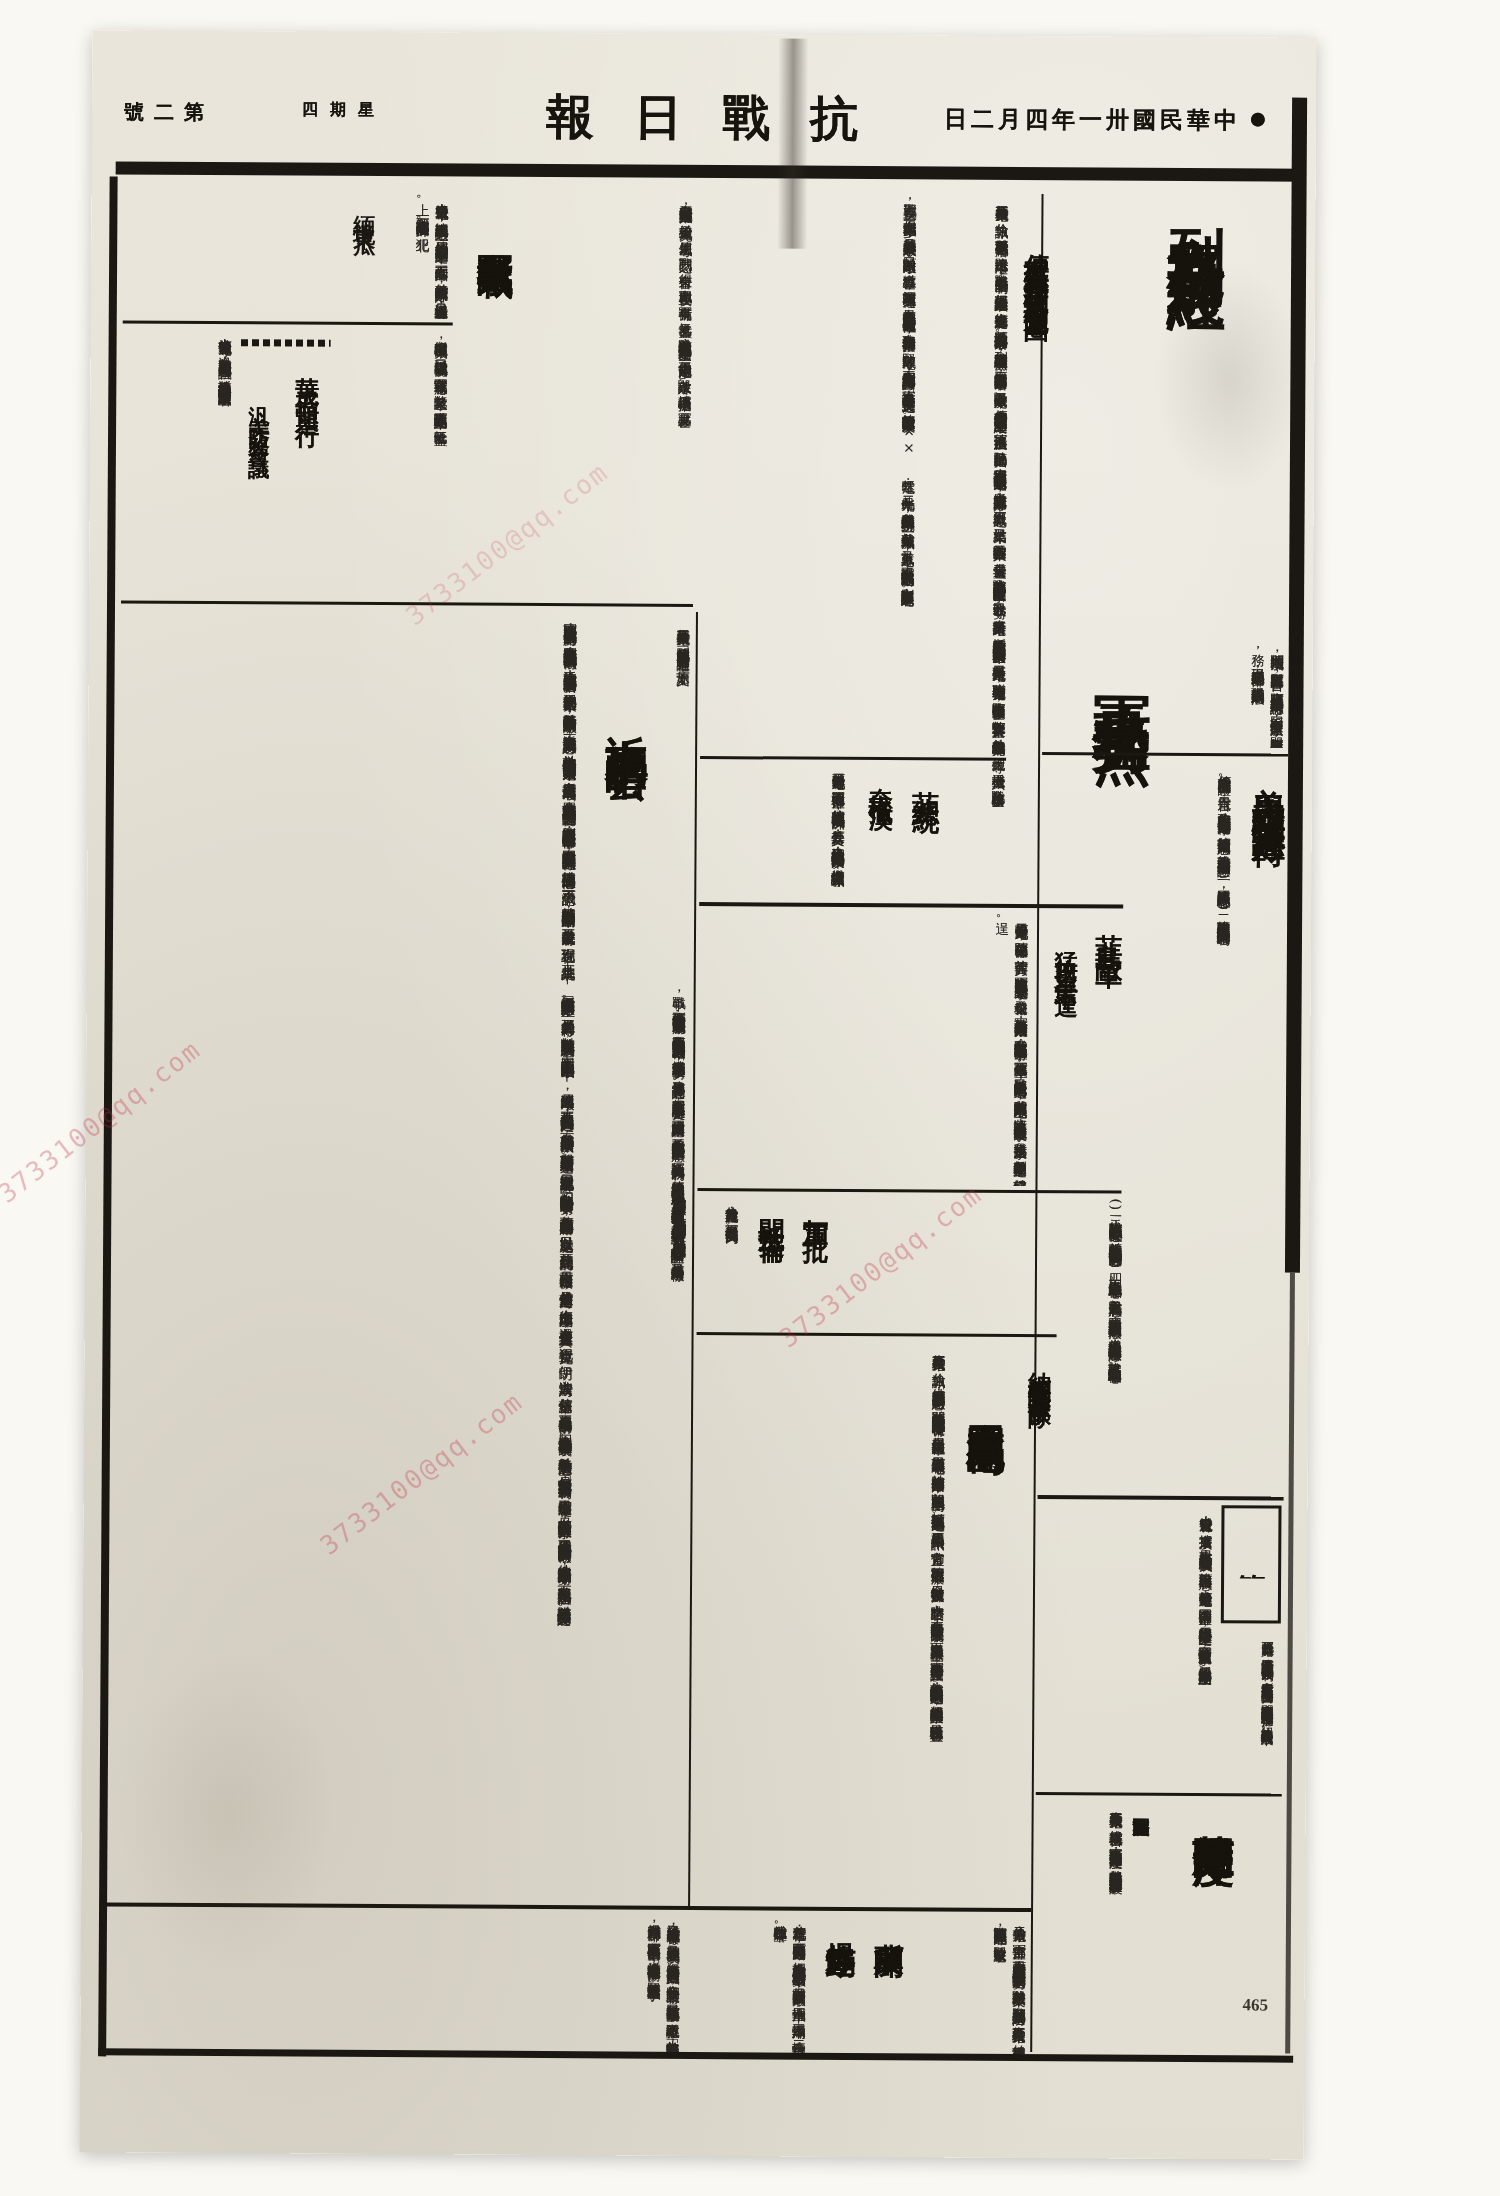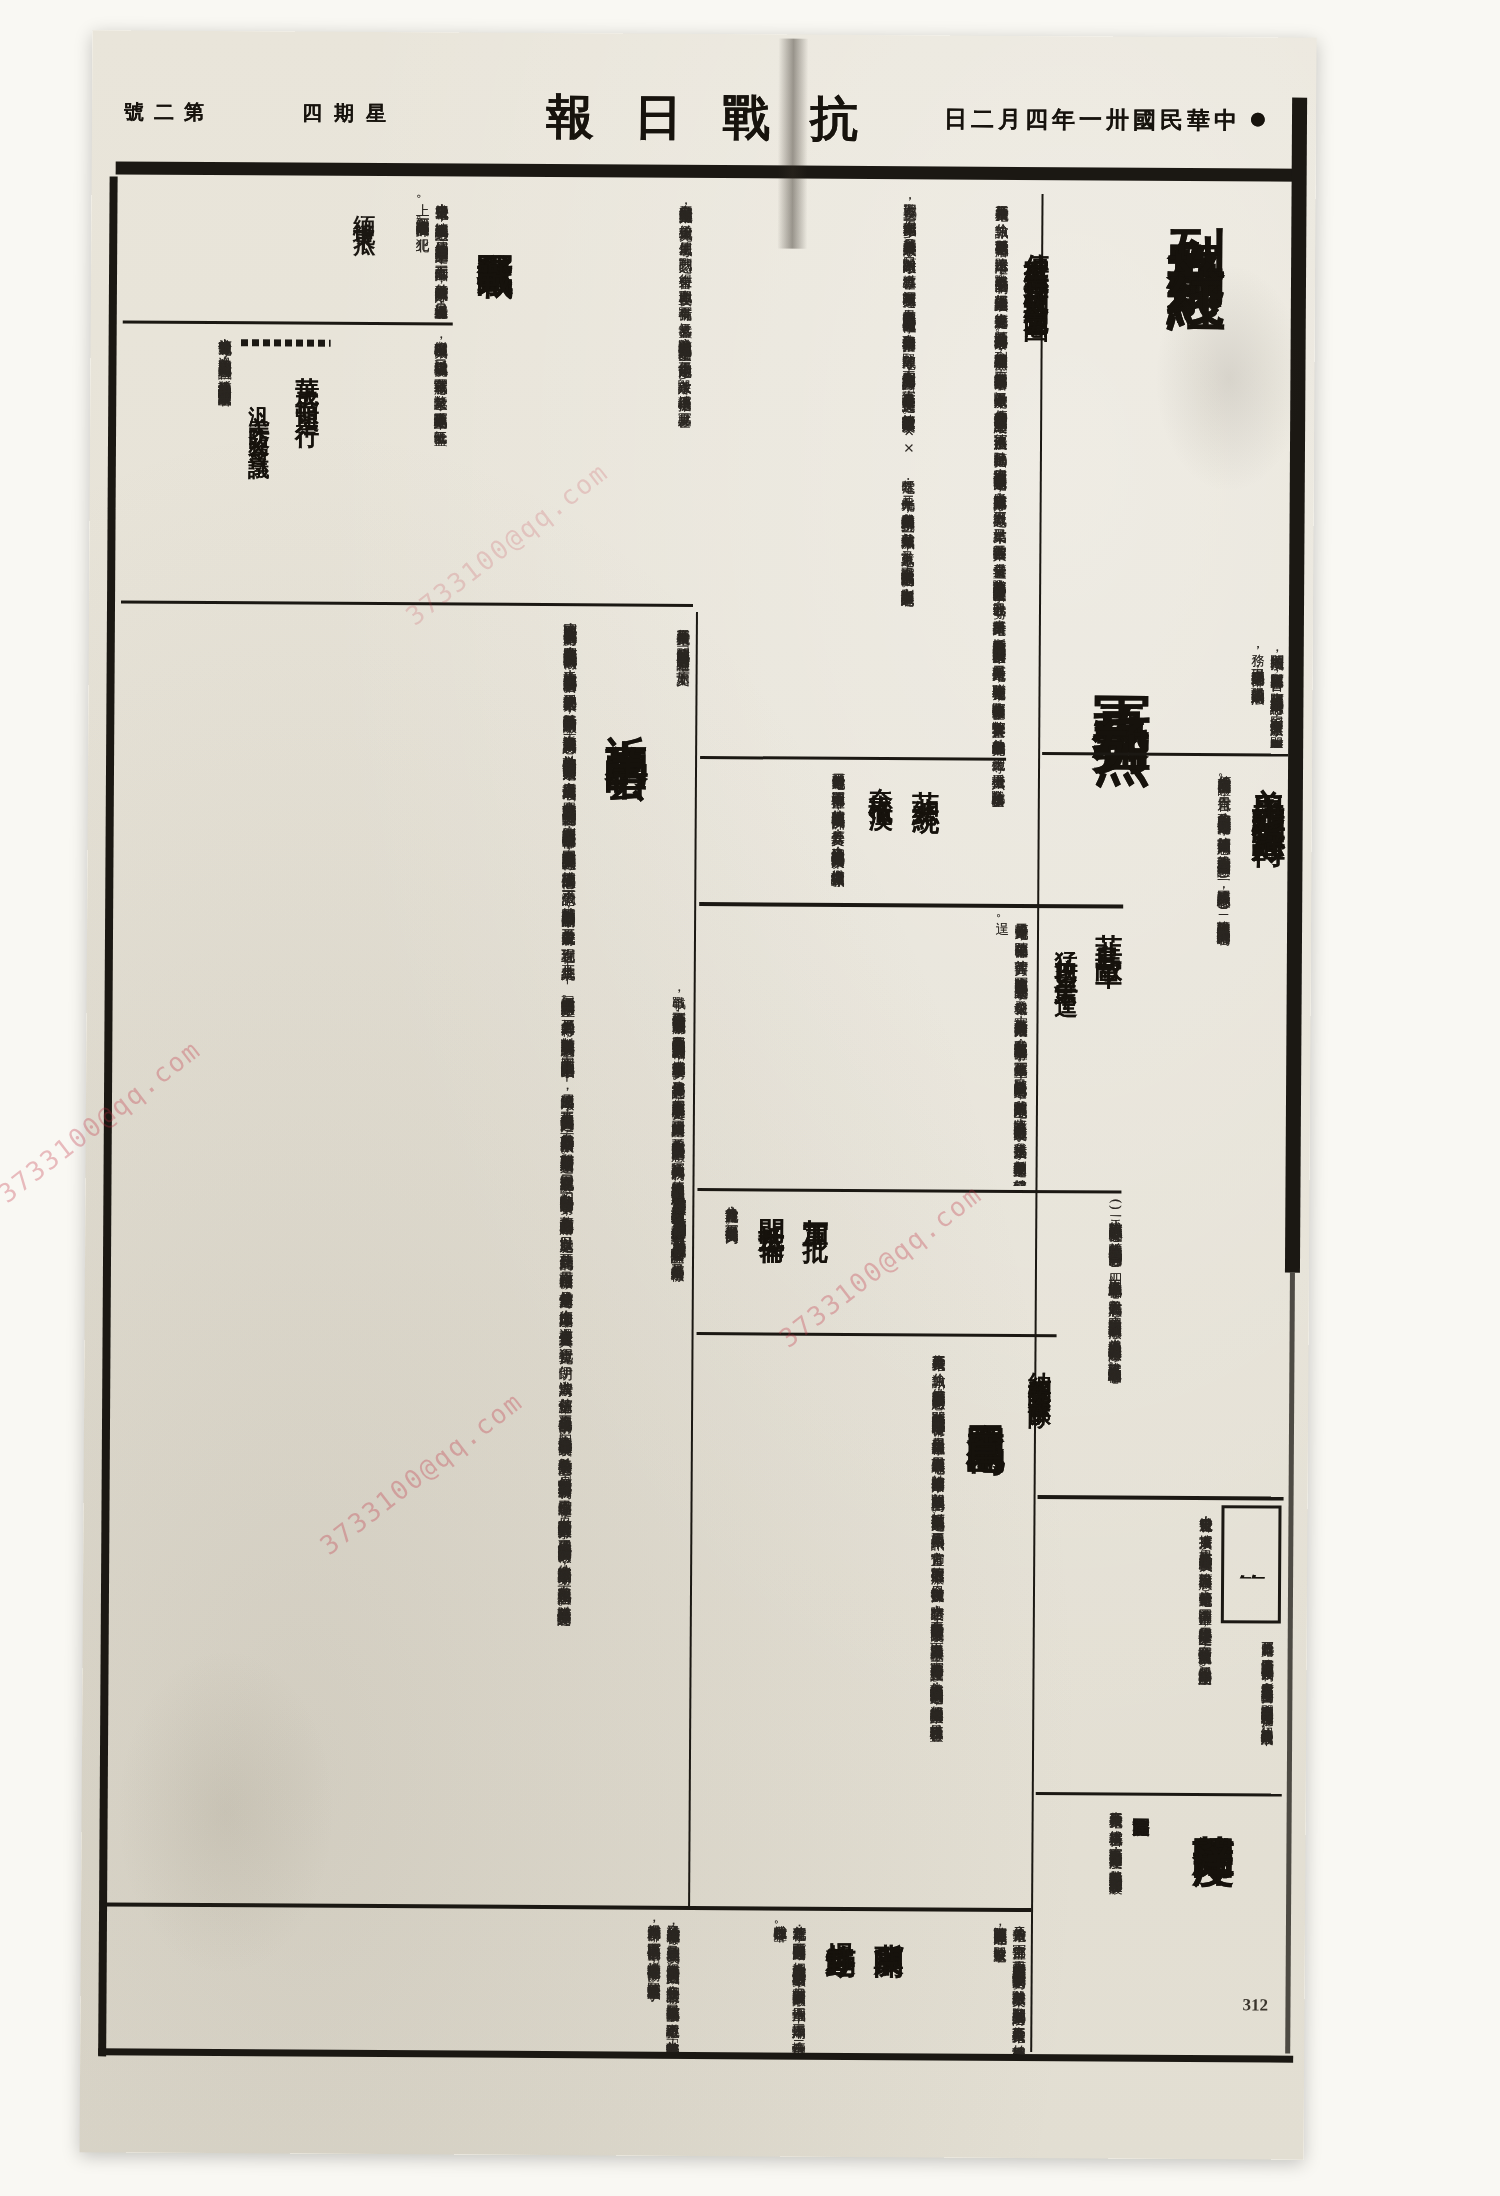--- a/index.html
+++ b/index.html
@@ -32,21 +32,21 @@
          font-family:"Liberation Serif",serif;}
 </style>
 </head>
 <body>
 
 <div id="canvas">
   <div id="sheet">
     <div id="paper"></div>
 
     <div class="mast" style="left:118px;top:102px;font-size:20px;letter-spacing:10px;">號二第</div>
-    <div class="mast" style="left:296px;top:102px;font-size:20px;letter-spacing:12px;font-family:Liberation Serif, serif;">四期星</div>
+    <div class="mast" style="left:296px;top:102px;font-size:16px;letter-spacing:12px;font-family:Liberation Serif, serif;">四期星</div>
     <div class="mast" style="left:540px;top:86px;font-size:48px;letter-spacing:40px;">報日戰抗</div>
     <div class="mast" style="left:938px;top:102px;font-size:23px;letter-spacing:4px;">日二月四年一卅國民華中</div>
     <div class="mast" style="left:1244px;top:104px;font-size:18px;">●</div>
     <div class="hrule" style="left:110px;top:165px;width:1186px;height:13px;"></div>
     <div class="crease"></div>
 
     <div class="vrule" style="left:1286px;top:94px;width:15px;height:1175px;"></div>
     <div class="vrule" style="left:1291px;top:1269px;width:5px;height:781px;opacity:.75;"></div>
     <div class="vrule" style="left:104px;top:180px;width:8px;height:1880px;"></div>
     <div class="hrule" style="left:104px;top:2052px;width:1195px;height:7px;"></div>
@@ -69,21 +69,21 @@
     <div class="box" style="left:1224px;top:1502px;width:54px;height:112px;">
       <span class="vt head" style="position:static;font-size:30px;letter-spacing:14px;">簡訊</span>
     </div>
     <div class="vt body" style="left:1042px;top:1502px;width:176px;height:286px;">中央社重慶廿日電：據東京廣播，日本政府已任命三谷隆信為駐維琪大使，維琪方面已表同意。華盛頓廿七日路電：美國海軍部宣佈，印度馬得拉斯海外十哩之處，有英國貨輪一艘被魚雷擊沉，此係日本潛艇在印度洋上活動。</div>
     <div class="vt body" style="left:1224px;top:1628px;width:56px;height:160px;font-size:12.5px;">哈瓦那廿八日路電：濱海若干重要城市及內地某數城已實行燈火管制，所有在古巴之日僑恐將因此而立即遭受拘留，充當間諜重要份子之德國某海軍將領現已捕獲，紐約熱內盧各界均嚴加戒備中。</div>
     <div class="hrule" style="left:1040px;top:1790px;width:246px;height:3px;"></div>
 
     <div class="vt kick dots" style="left:1134px;top:1802px;width:32px;height:230px;font-size:17px;">英海陸空軍襲法屬海岸</div>
     <div class="vt head" style="left:1168px;top:1798px;width:72px;height:272px;font-size:42px;letter-spacing:2px;">英艦開印度洋</div>
     <div class="vt body" style="left:1042px;top:1798px;width:88px;height:250px;">新華社延安二十八日電：維琪廣播電台稱，英海軍主力昨日過好望角開赴印度洋，其中包括大型戰艦及航空母艦巡洋艦及小型艦艇多艘云。</div>
-    <div id="pgnum">312</div>
+    <div id="pgnum">465</div>
 
     <div class="vt body" style="left:700px;top:192px;width:214px;height:558px;">戰四晝夜，不但未能撼我軍一步，我且屢出奇兵襲擊敵衆，頗口毀敵礮十門，繳獲甚夥。敵深知我軍之不可侮，在最高統帥部決定發動之攻勢中有着充分的正確性，在政治委員影響指揮下，堅守彼等陣地，在不能利用之地形及掩護方面，紅軍步兵有大量發為「優良」文件之繼，彼等能對敵人實行猛烈反擊。××　然旺電：此二十九日午，我與敵仍在沿緬鐵路對抗，敵我各佔東瓜城一半，又東瓜之戰，不過我軍警戒部隊之前哨戰，主力部隊則尚在東瓜之北。</div>
     <div class="hrule" style="left:698px;top:756px;width:306px;height:3px;"></div>
 
     <div class="vt head" style="left:896px;top:768px;width:42px;height:128px;font-size:27px;letter-spacing:8px;">菲總統</div>
     <div class="vt head" style="left:852px;top:768px;width:40px;height:136px;font-size:24px;letter-spacing:6px;">奎松抵澳</div>
     <div class="vt body" style="left:700px;top:762px;width:146px;height:136px;">墨爾缽廿七日路電：盟軍總司令部宣佈，菲律賓總統奎松業已安抵澳洲，其公告原文云：奎松總統已率菲律賓戰時內閣遷移來澳，準備繼續領導菲人作戰。</div>
     <div class="hrule" style="left:698px;top:902px;width:424px;height:4px;"></div>
 
     <div class="vt head" style="left:1078px;top:910px;width:44px;height:160px;font-size:27px;letter-spacing:10px;">菲島敵軍</div>

